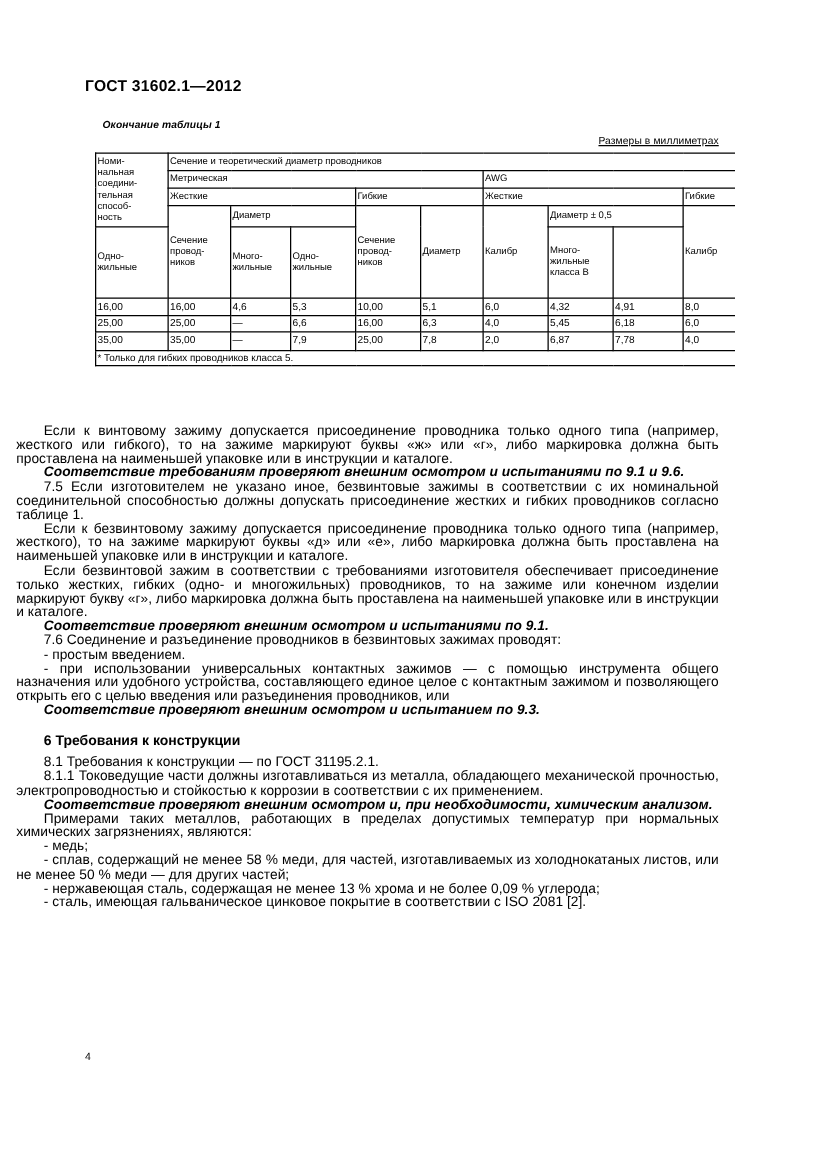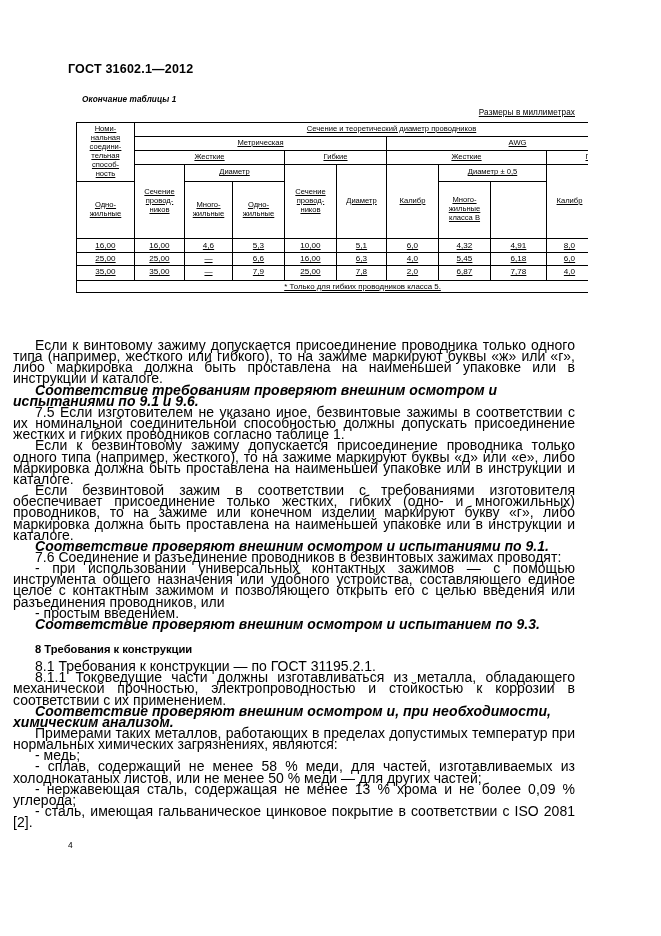--- a/index.html
+++ b/index.html
@@ -58,25 +58,24 @@
   table.gost {
     border-collapse: collapse;
     width: 572px;
     table-layout: fixed;
     font-size: 7.6px;
     line-height: 1.18;
   }
   table.gost th,
   table.gost td {
     border: 0.8px solid #000;
-    text-align: center;
+    text-align: left;
     vertical-align: middle;
     padding: 1px 1px;
     font-weight: normal;
-    text-decoration: underline;
   }
   table.gost thead th {
     padding: 2px 1px;
   }
   table.gost .outer-top { border-top-width: 1.4px; }
   table.gost .outer-left { border-left-width: 1.4px; }
   table.gost .outer-right { border-right-width: 1.4px; }
   td.datacell {
     font-size: 8.1px;
     padding: 0.7px 1px;
@@ -96,21 +95,21 @@
 
   
   .body-block {
     position: absolute;
     left: 13px;
     right: 13px;
     top: 340px;
   }
   p.par {
     margin: 0;
-    font-size: 14px;
+    font-size: 11px;
     line-height: 11.15px;
     text-align: justify;
     text-indent: 22px;
     letter-spacing: 0.02px;
   }
   p.par.it {
     font-style: italic;
     font-weight: bold;
     text-align: left;
   }
@@ -273,25 +272,25 @@
   </div>
 
   <div class="body-block">
     <p class="par">Если к винтовому зажиму допускается присоединение проводника только одного типа (например, жесткого или гибкого), то на зажиме маркируют буквы «ж» или «г», либо маркировка должна быть проставлена на наименьшей упаковке или в инструкции и каталоге.</p>
     <p class="par it">Соответствие требованиям проверяют внешним осмотром и испытаниями по 9.1 и 9.6.</p>
     <p class="par">7.5  Если изготовителем не указано иное, безвинтовые зажимы в соответствии с их номинальной соединительной способностью должны допускать присоединение жестких и гибких проводников согласно таблице 1.</p>
     <p class="par">Если к безвинтовому зажиму допускается присоединение проводника только одного типа (например, жесткого), то на зажиме маркируют буквы «д» или «е», либо маркировка должна быть проставлена на наименьшей упаковке или в инструкции и каталоге.</p>
     <p class="par">Если безвинтовой зажим в соответствии с требованиями изготовителя обеспечивает присоединение только жестких, гибких (одно- и многожильных) проводников, то на зажиме или конечном изделии маркируют букву «г», либо маркировка должна быть проставлена на наименьшей упаковке или в инструкции и каталоге.</p>
     <p class="par it">Соответствие проверяют внешним осмотром и испытаниями по 9.1.</p>
     <p class="par">7.6  Соединение и разъединение проводников в безвинтовых зажимах проводят:</p>
+    <p class="par dash">- простым введением.</p>
     <p class="par dash">- при использовании универсальных контактных зажимов — с помощью инструмента общего назначения или удобного устройства, составляющего единое целое с контактным зажимом и позволяющего открыть его с целью введения или разъединения проводников, или</p>
-    <p class="par dash">- простым введением.</p>
     <p class="par it">Соответствие проверяют внешним осмотром и испытанием по 9.3.</p>
 
-    <h2 class="sect">8  Требования к конструкции</h2>
+    <h2 class="sect">6  Требования к конструкции</h2>
 
     <p class="par">8.1  Требования к конструкции — по ГОСТ 31195.2.1.</p>
     <p class="par">8.1.1  Токоведущие части должны изготавливаться из металла, обладающего механической прочностью, электропроводностью и стойкостью к коррозии в соответствии с их применением.</p>
     <p class="par it">Соответствие проверяют внешним осмотром и, при необходимости, химическим анализом.</p>
     <p class="par">Примерами таких металлов, работающих в пределах допустимых температур при нормальных химических загрязнениях, являются:</p>
     <p class="par dash">- медь;</p>
     <p class="par dash">- сплав, содержащий не менее 58 % меди, для частей, изготавливаемых из холоднокатаных листов, или не менее 50 % меди — для других частей;</p>
     <p class="par dash">- нержавеющая сталь, содержащая не менее 13 % хрома и не более 0,09 % углерода;</p>
     <p class="par dash">- сталь, имеющая гальваническое цинковое покрытие в соответствии с ISO 2081 [2].</p>
   </div>

